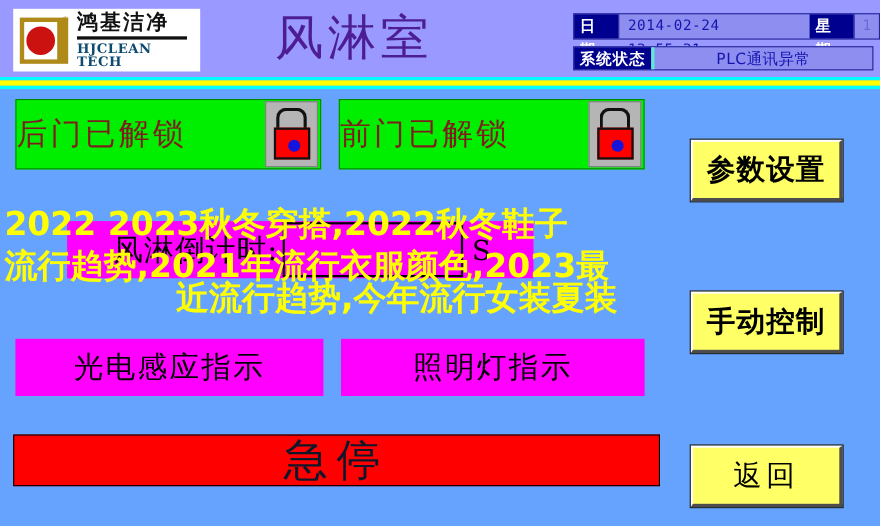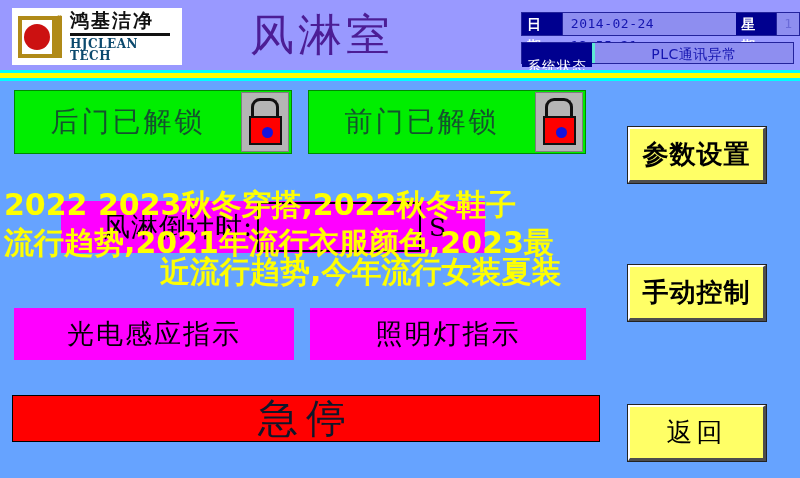--- a/index.html
+++ b/index.html
@@ -79,43 +79,43 @@
     border-left:1px solid #23239c;
     font-family:"DejaVu Sans Mono","Liberation Mono",monospace;
   }
   .st-row{
     position:absolute;left:521px;top:42px;
     display:flex;align-items:stretch;height:22px;width:273px;
     border:1px solid #23239c;background:#8e8ef0;box-sizing:border-box;
   }
   .st-lab{
     background:#00008f;color:#ffffff;
-    font-size:14px;font-weight:normal;line-height:22px;
-    padding:12px 5px;letter-spacing:1px;
+    font-size:14px;font-weight:bold;line-height:22px;
+    padding:0 5px;letter-spacing:1px;
   }
   .st-val{
     flex:1;text-align:center;color:#1515b0;font-size:14px;line-height:22px;
     border-left:3px solid #5eead4;letter-spacing:.5px;
   }
 
   
   .div-cyan{position:absolute;left:0;top:70px;width:800px;height:3px;background:#00ffff;}
   .div-yellow{position:absolute;left:0;top:73px;width:800px;height:5px;background:#ffff00;}
   .div-cyan2{position:absolute;left:0;top:78px;width:800px;height:3px;background:#00ffff;}
 
   
   .door{
     position:absolute;height:64px;background:#00ee00;
     border:1px solid #008800;box-sizing:border-box;
     display:flex;align-items:center;
   }
   .door-label{
-    flex:1;text-align:center;
+    flex:1;
     font-family:Liberation Sans, sans-serif;
-    font-size:28px;color:#14532d;letter-spacing:3px;
+    font-size:28px;color:#7f1d1d;letter-spacing:3px;
   }
   .lockbox{
     width:48px;height:60px;background:#b5b5b5;
     border:1px solid #7d7d7d;margin-right:2px;
     position:relative;flex:0 0 48px;box-sizing:border-box;
   }
   .shackle{
     position:absolute;left:9px;top:5px;width:22px;height:20px;
     border:3px solid #111;border-bottom:none;
     border-radius:9px 9px 0 0;background:#b5b5b5;

